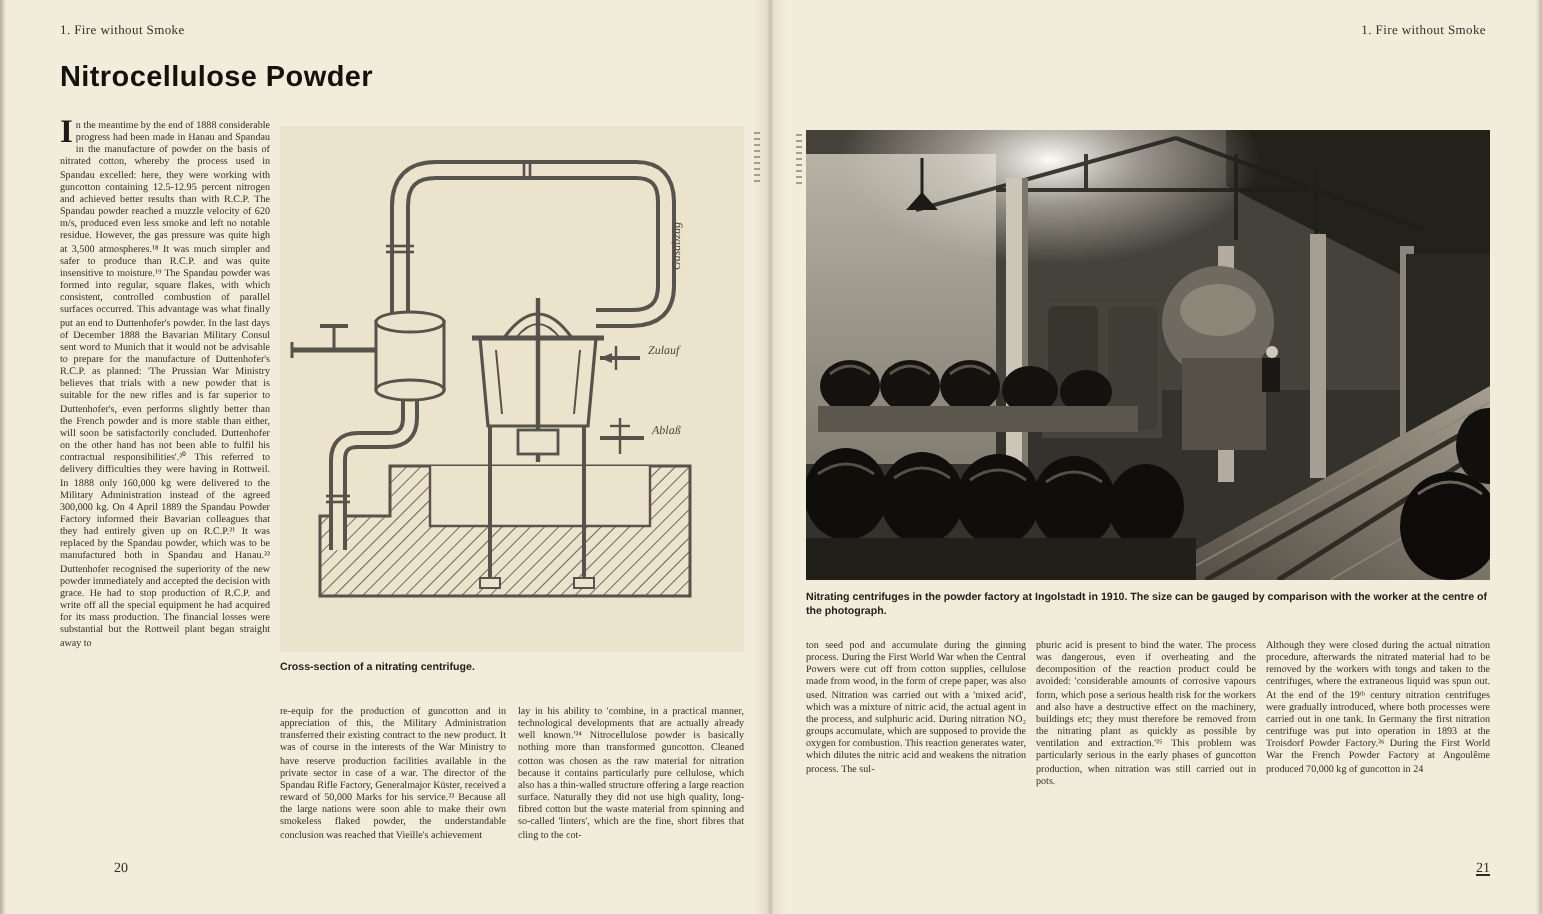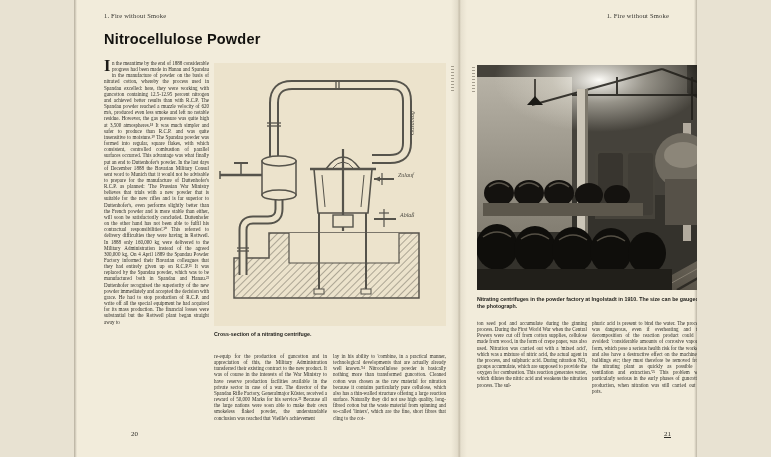--- a/index.html
+++ b/index.html
@@ -1,17 +1,17 @@
 <!DOCTYPE html>
 <html><head>
 <meta charset="utf-8">
 <style>
   html,body{margin:0;padding:0;background:#e8e2d2;}
   #spread{
-    position:relative;width:623px;height:457px;margin:0 auto;
+    position:relative;width:771px;height:457px;margin:0 auto;
     background:#f2ecdb;overflow:hidden;
     font-family:"Liberation Serif",serif;color:#2b2a26;
   }
   .edge-left{position:absolute;left:0;top:0;width:3px;height:457px;
     background:linear-gradient(90deg,rgba(70,60,45,.35),rgba(70,60,45,0));}
   .edge-right{position:absolute;right:0;top:0;width:3px;height:457px;
     background:linear-gradient(270deg,rgba(70,60,45,.30),rgba(70,60,45,0));}
   .spine{position:absolute;left:377px;top:0;width:16px;height:457px;
     background:linear-gradient(90deg,rgba(95,82,58,0) 0%,rgba(95,82,58,.10) 40%,rgba(95,82,58,.28) 52%,rgba(95,82,58,.08) 62%,rgba(95,82,58,0) 100%);}
   .runhead{position:absolute;font-size:6.5px;line-height:8px;color:#33322d;letter-spacing:.2px;}

